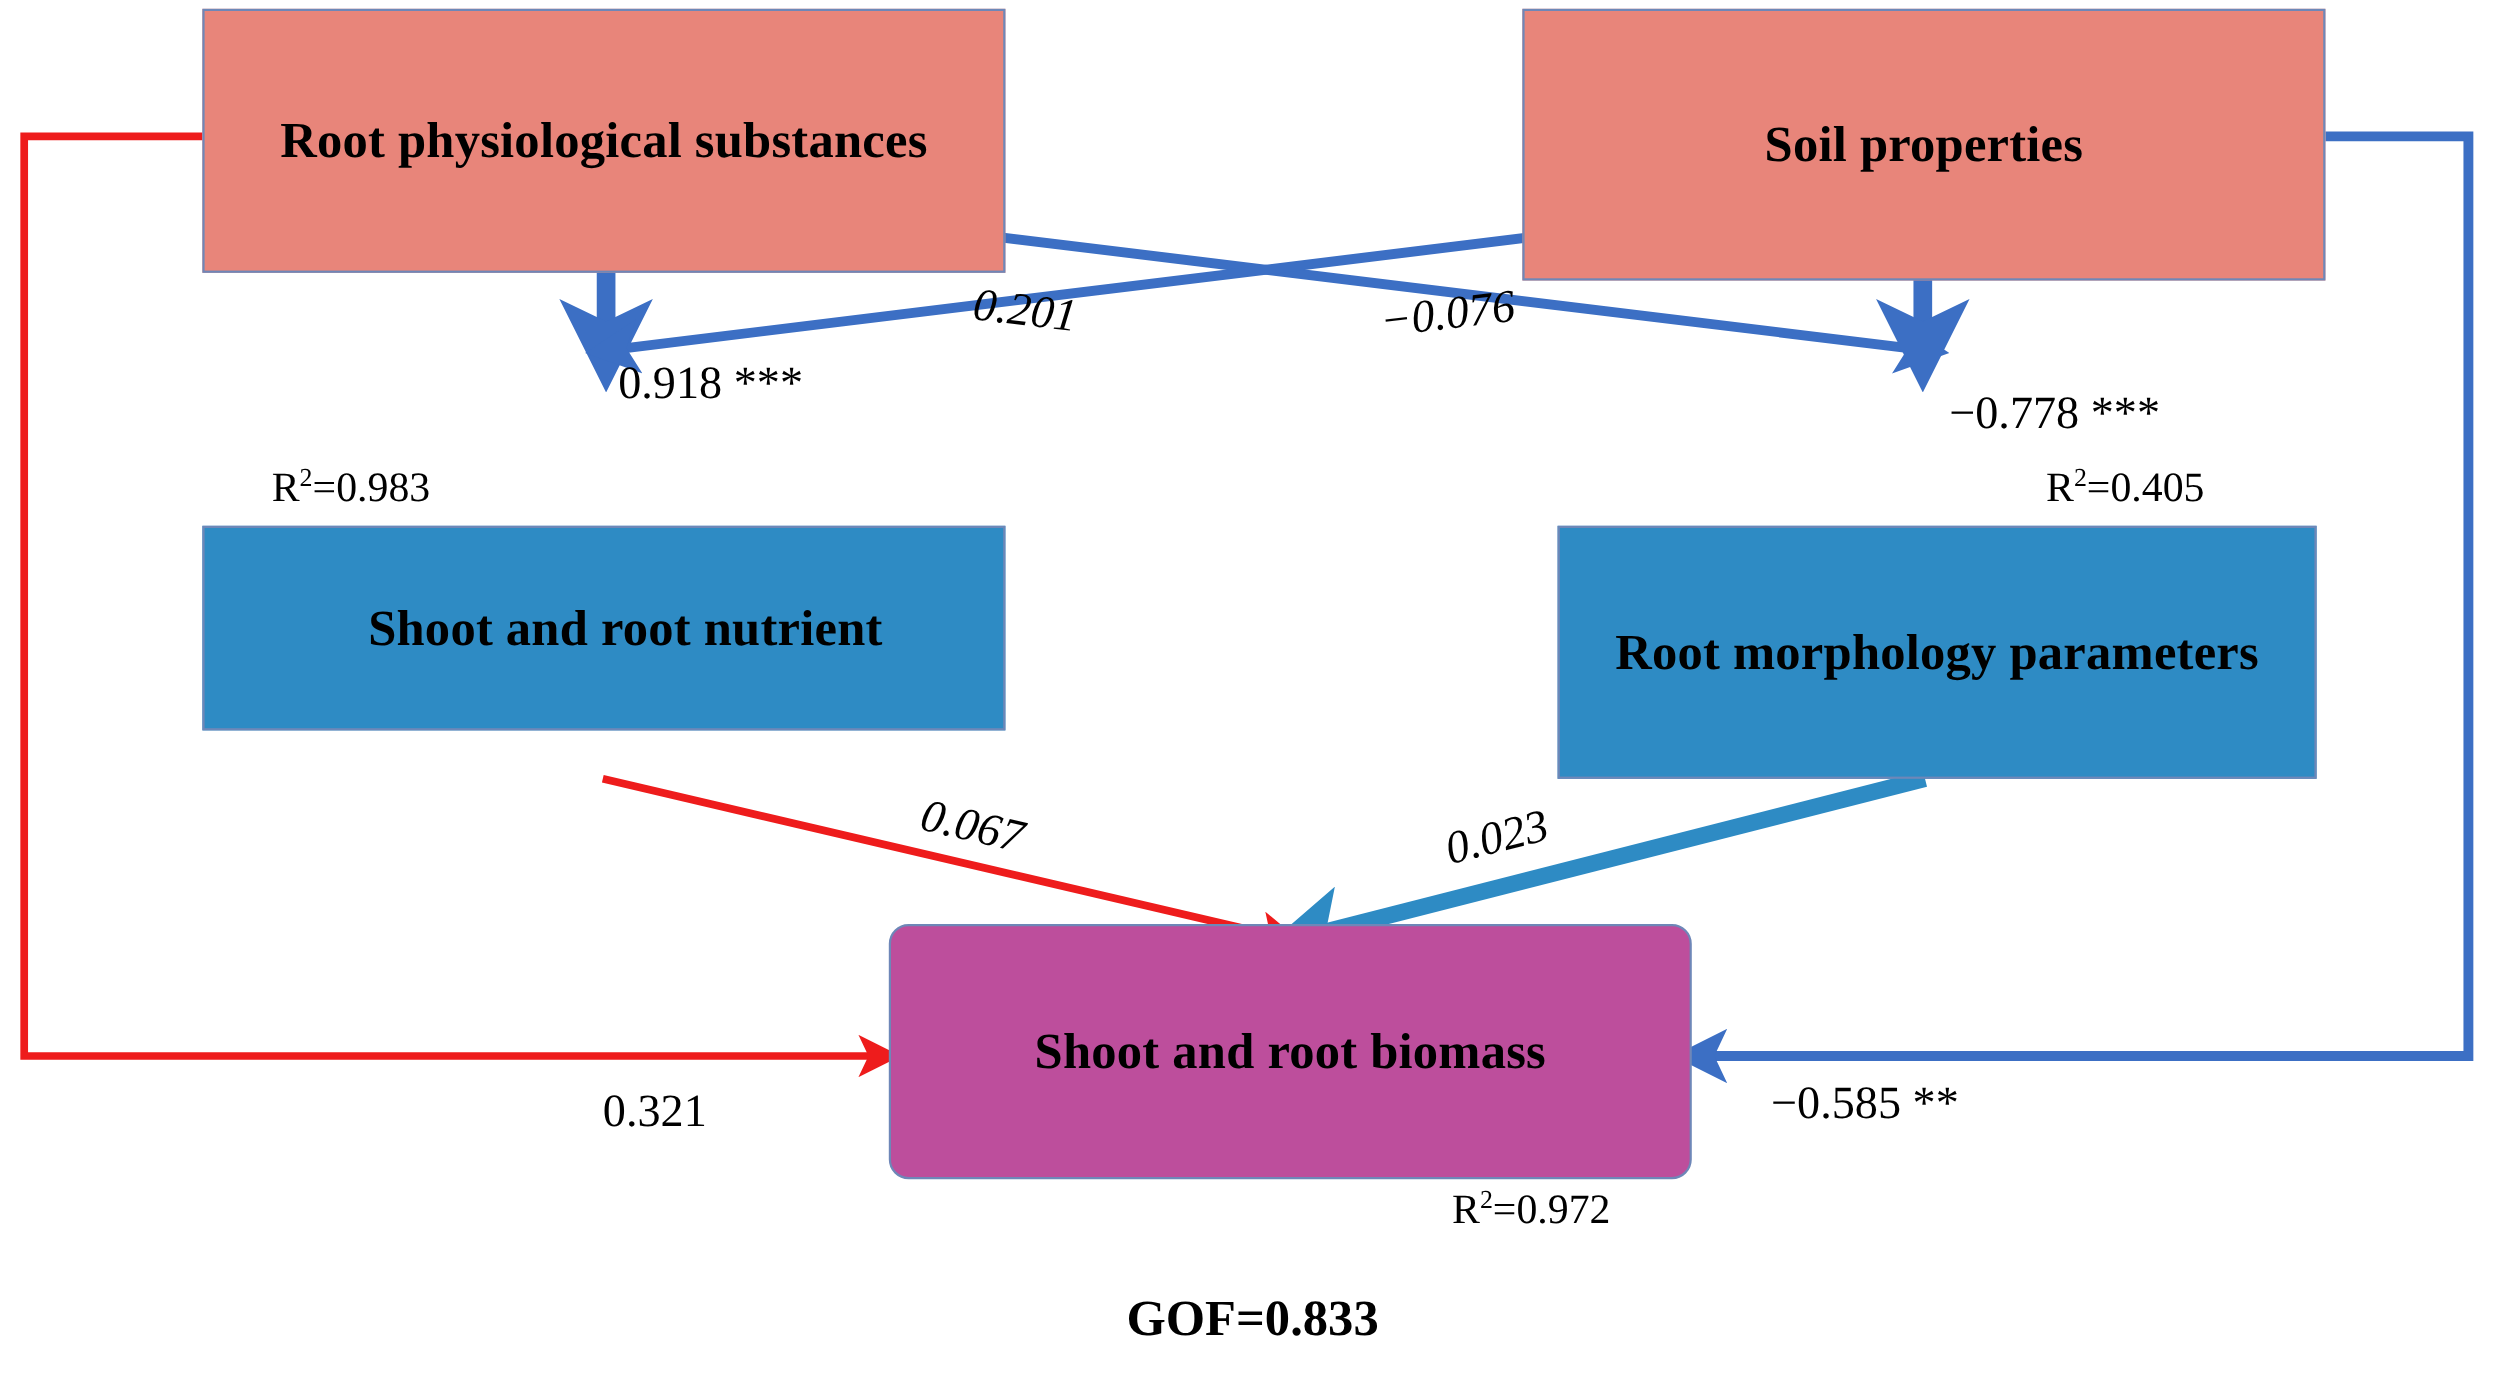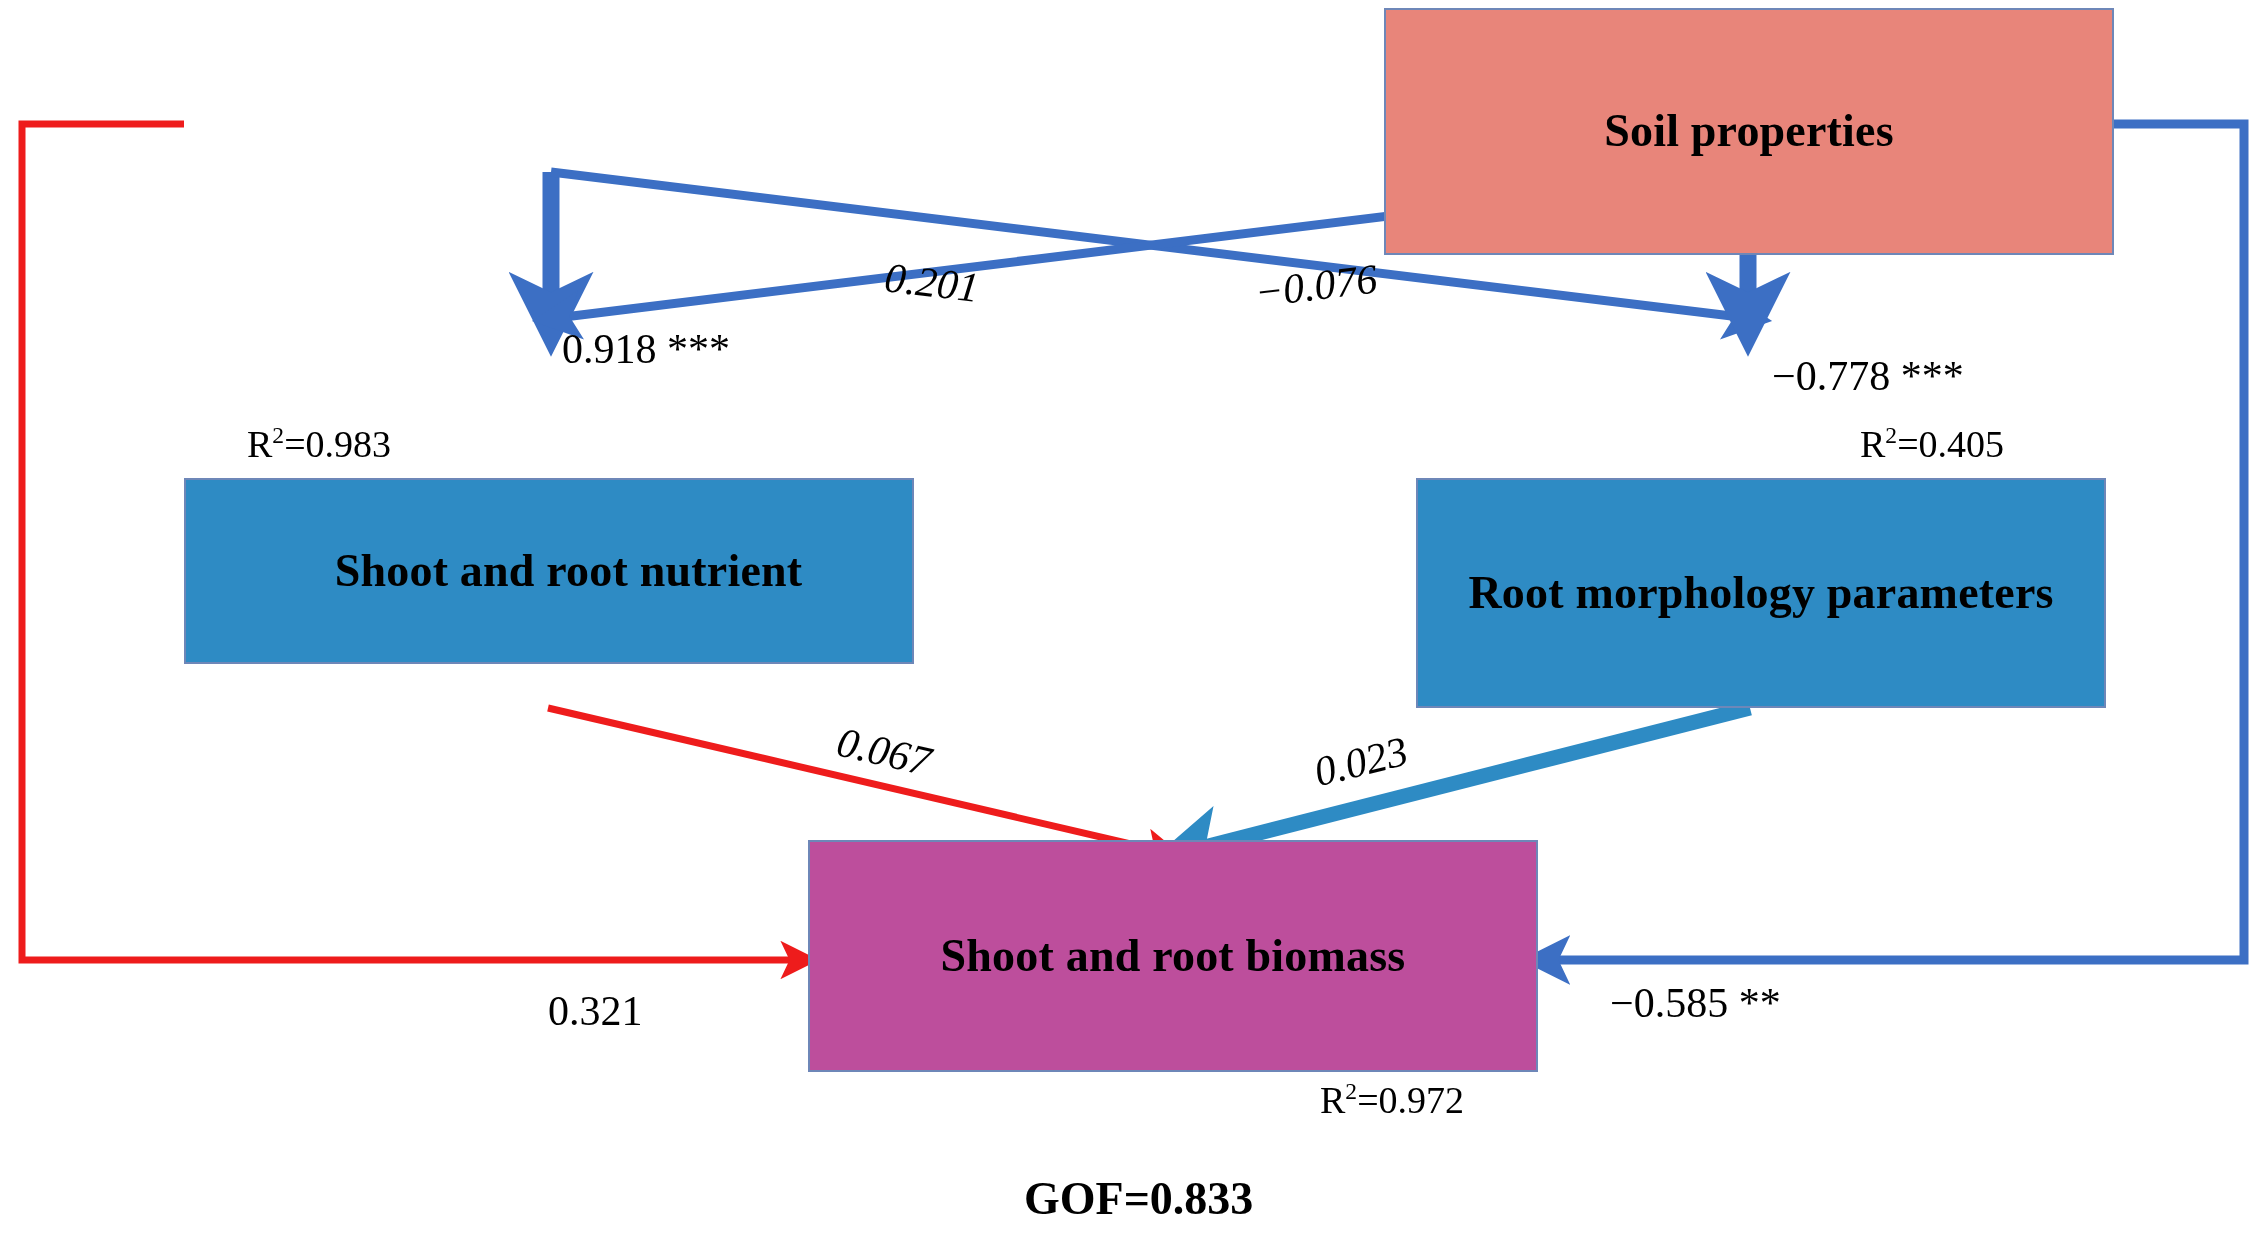--- a/index.html
+++ b/index.html
@@ -8,21 +8,21 @@
        font-family:"Liberation Serif","DejaVu Serif",serif;}
   #stage{position:absolute;left:0;top:0;width:2266px;height:1255px;}
   svg#wires{position:absolute;left:0;top:0;width:2266px;height:1255px;}
 
   .node{position:absolute;box-sizing:border-box;border:2px solid #6E87B8;
         display:flex;align-items:center;justify-content:center;}
   .node .node-label{font-weight:bold;color:#000000;letter-spacing:.2px;
         text-align:center;line-height:1.1;}
   .pink{background:#E8857A;}
   .blue{background:#2E8BC4;}
-  .purple{background:#BD4E9C;}
+  .purple{background:#BD4E9C;border-radius:18px;}
 
   .lbl{position:absolute;color:#000;white-space:nowrap;line-height:1;}
   .lbl.up{font-style:normal;}
   .lbl.it{font-style:italic;}
   .lbl.bold{font-weight:bold;}
   .r2{font-size:38px;}
   .coef{font-size:42px;}
   .gof{font-size:46px;}
   sup.sq{font-size:.62em;vertical-align:super;}
 </style>
@@ -57,20 +57,23 @@
 
     <line x1="548" y1="708" x2="1165" y2="852" stroke="#EE1C1C" stroke-width="7" marker-end="url(#ahRed)"></line>
 
     <line x1="1750" y1="708" x2="1185" y2="852" stroke="#2E8BC4" stroke-width="15" marker-end="url(#ahLightBlue)"></line>
 
     <polyline points="184,124 22,124 22,960 800,960" fill="none" stroke="#EE1C1C" stroke-width="7" marker-end="url(#ahRed)"></polyline>
 
     <polyline points="2114,124 2244,124 2244,960 1545,960" fill="none" stroke="#3C6FC4" stroke-width="9" marker-end="url(#ahBlueThin)"></polyline>
   </svg>
 
+  <div class="node pink" style="left:184px;top:8px;width:730px;height:240px;">
+    <span class="node-label" style="font-size:46px;">Root physiological substances</span>
+  </div>
 
   <div class="node pink" style="left:1384px;top:8px;width:730px;height:247px;">
     <span class="node-label" style="font-size:46px;">Soil properties</span>
   </div>
 
   <div class="node blue" style="left:184px;top:478px;width:730px;height:186px;padding-left:39px;">
     <span class="node-label" style="font-size:46px;">Shoot and root nutrient</span>
   </div>
 
   <div class="node blue" style="left:1416px;top:478px;width:690px;height:230px;">

